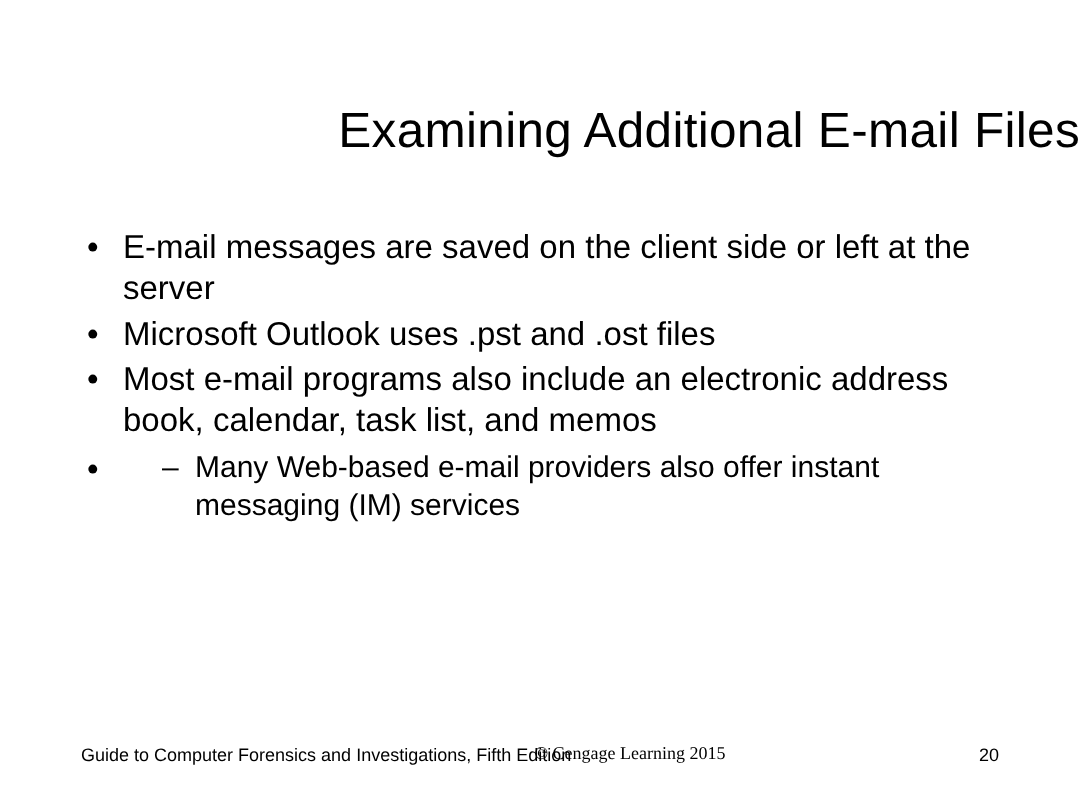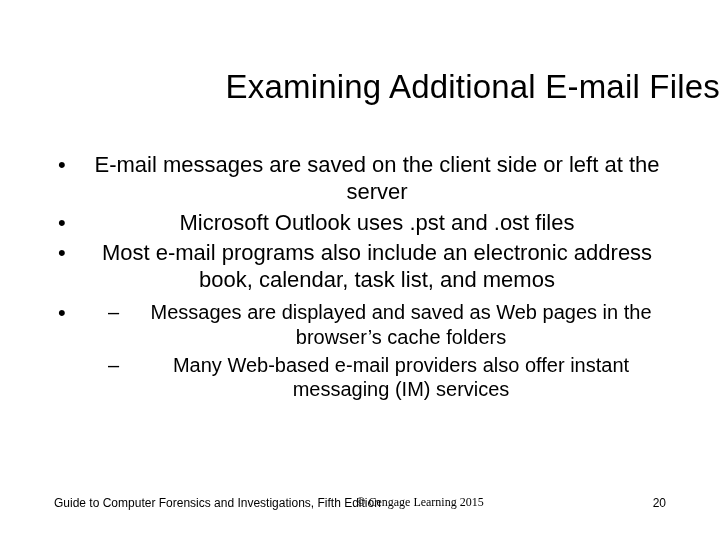--- a/index.html
+++ b/index.html
@@ -37,21 +37,20 @@
   }
   ul.level1 {
     list-style: none;
     margin: 0;
     padding: 0;
   }
   ul.level1 > li {
     position: relative;
     padding-left: 28px;
     margin-bottom: 4px;
-    text-align: center;
   }
   ul.level1 > li::before {
     content: "•";
     position: absolute;
     left: 4px;
     top: 0;
     font-size: 22px;
   }
   ul.level2 {
     list-style: none;
@@ -100,21 +99,20 @@
 
   <div class="title">Examining Additional E-mail Files</div>
 
   <div class="body">
     <ul class="level1">
       <li><span>E-mail messages are saved on the client side or left at the server</span></li>
       <li><span>Microsoft Outlook uses .pst and .ost files</span></li>
       <li><span>Most e-mail programs also include an electronic address book, calendar, task list, and memos</span></li>
       <li>
         <ul class="level2">
-          <li><span>Messages are displayed and saved as Web pages in the browser’s cache folders</span></li>
           <li><span>Many Web-based e-mail providers also offer instant messaging (IM) services</span></li>
         </ul>
       </li>
     </ul>
   </div>
 
   <div class="footer-left">Guide to Computer Forensics and Investigations, Fifth Edition</div>
   <div class="footer-center">© Cengage Learning  2015</div>
   <div class="footer-right">20</div>
 

